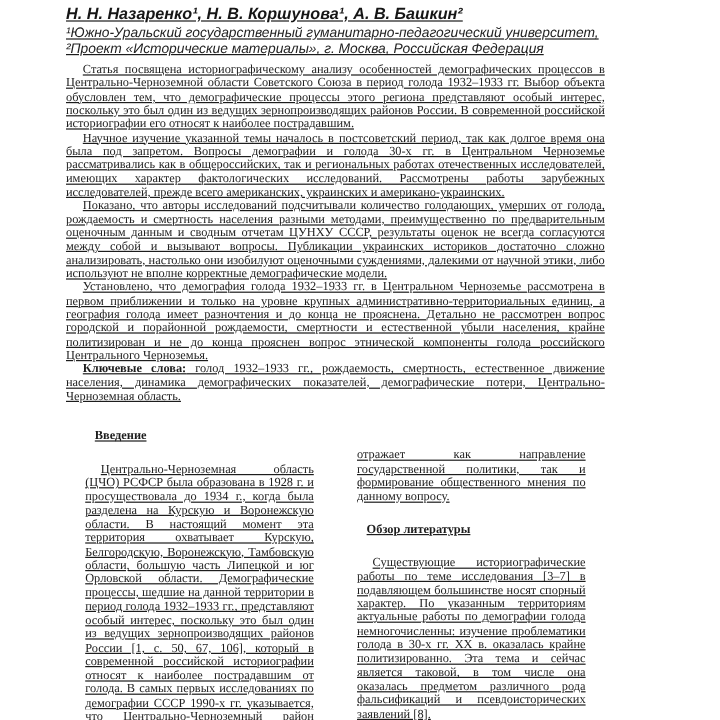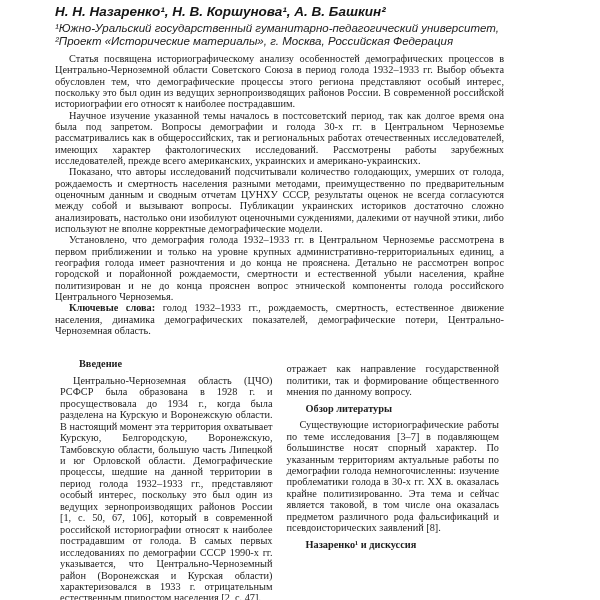--- a/index.html
+++ b/index.html
@@ -10,20 +10,21 @@
   .page {
     position: relative;
     width: 556px;
     height: 600px;
     box-sizing: border-box;
     padding: 4px 52px 0 55px;
     overflow: hidden;
     background: #ffffff;
     color: #1d1d1d;
     font-family: "Liberation Serif", serif;
+    text-decoration: underline;
   }
   
   .authors {
     font-family: "Liberation Sans", sans-serif;
     font-style: italic;
     font-weight: bold;
     font-size: 13.5px;
     line-height: 16px;
     color: #161616;
   }
@@ -64,21 +65,21 @@
   }
   .col h3 {
     margin: 0;
     font-size: 10.3px;
     line-height: 11.45px;
     font-weight: bold;
     text-indent: 24px;
     text-align: left;
   }
   .col p {
-    margin: 5px;
+    margin: 16px;
     text-indent: 13px;
   }
   .col p.cont {
     text-indent: 0;
   }
 </style>
 </head>
 <body>
 
 <div class="page">

